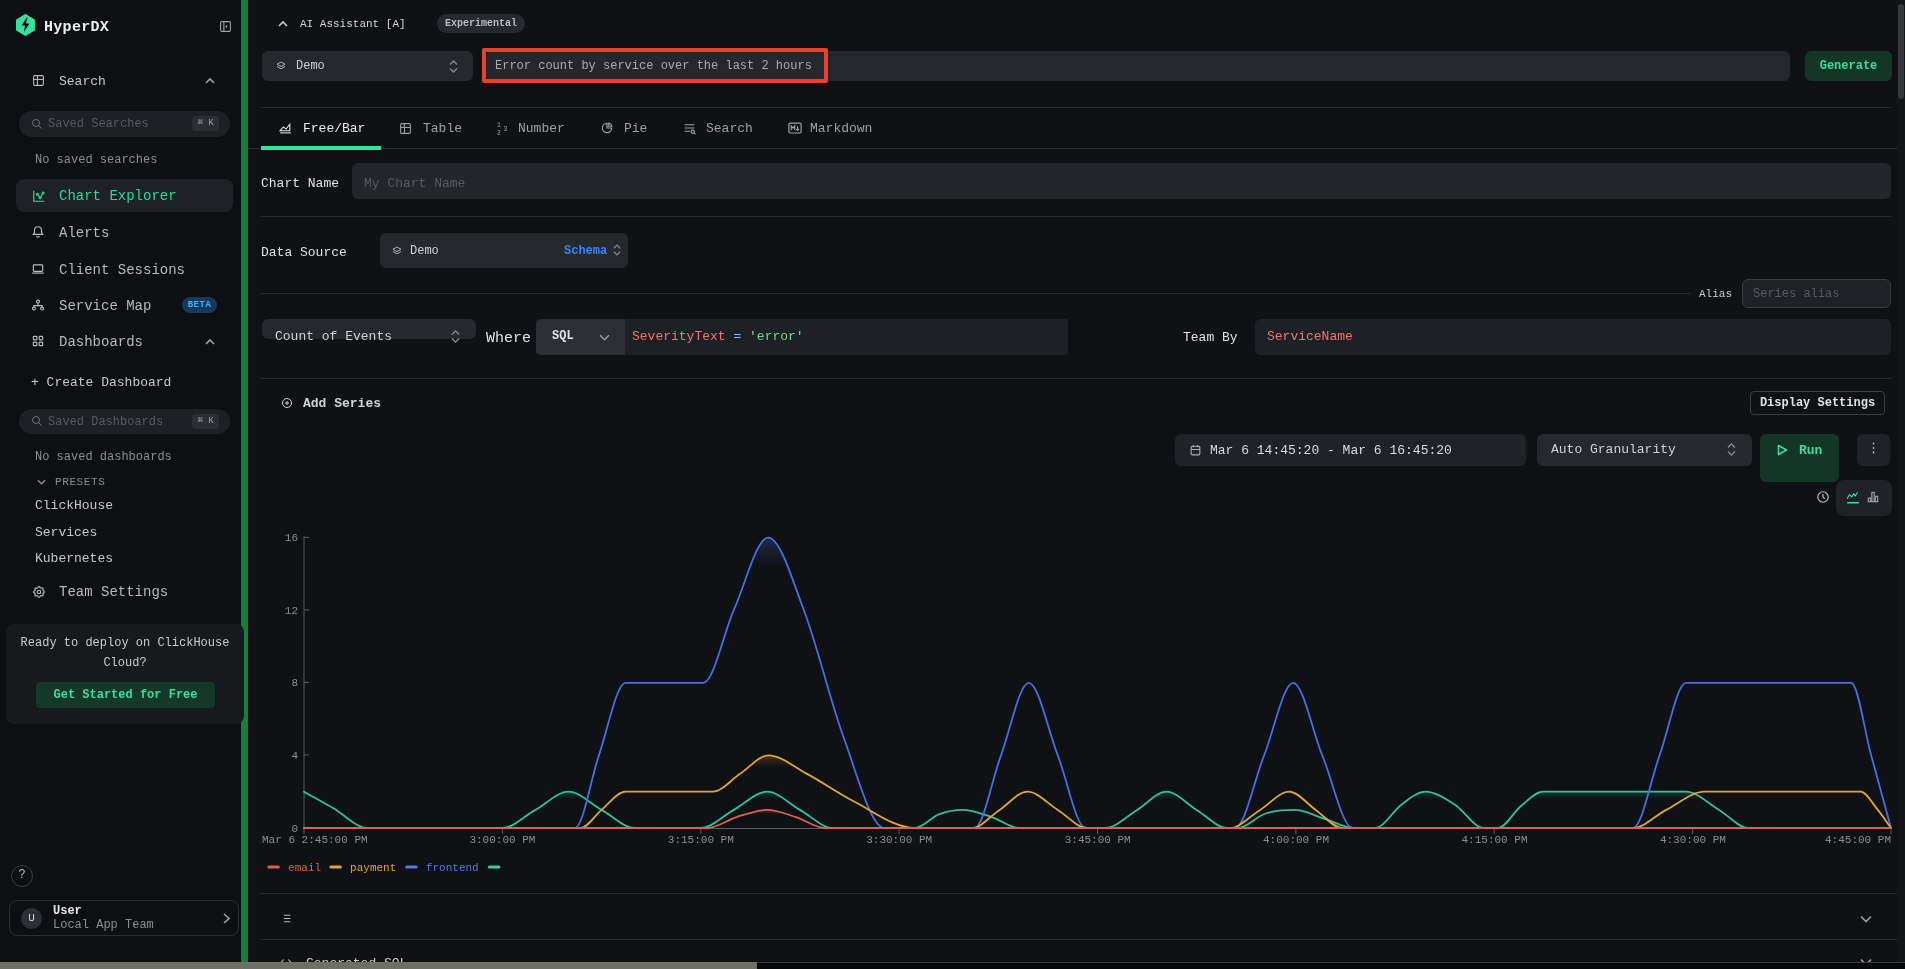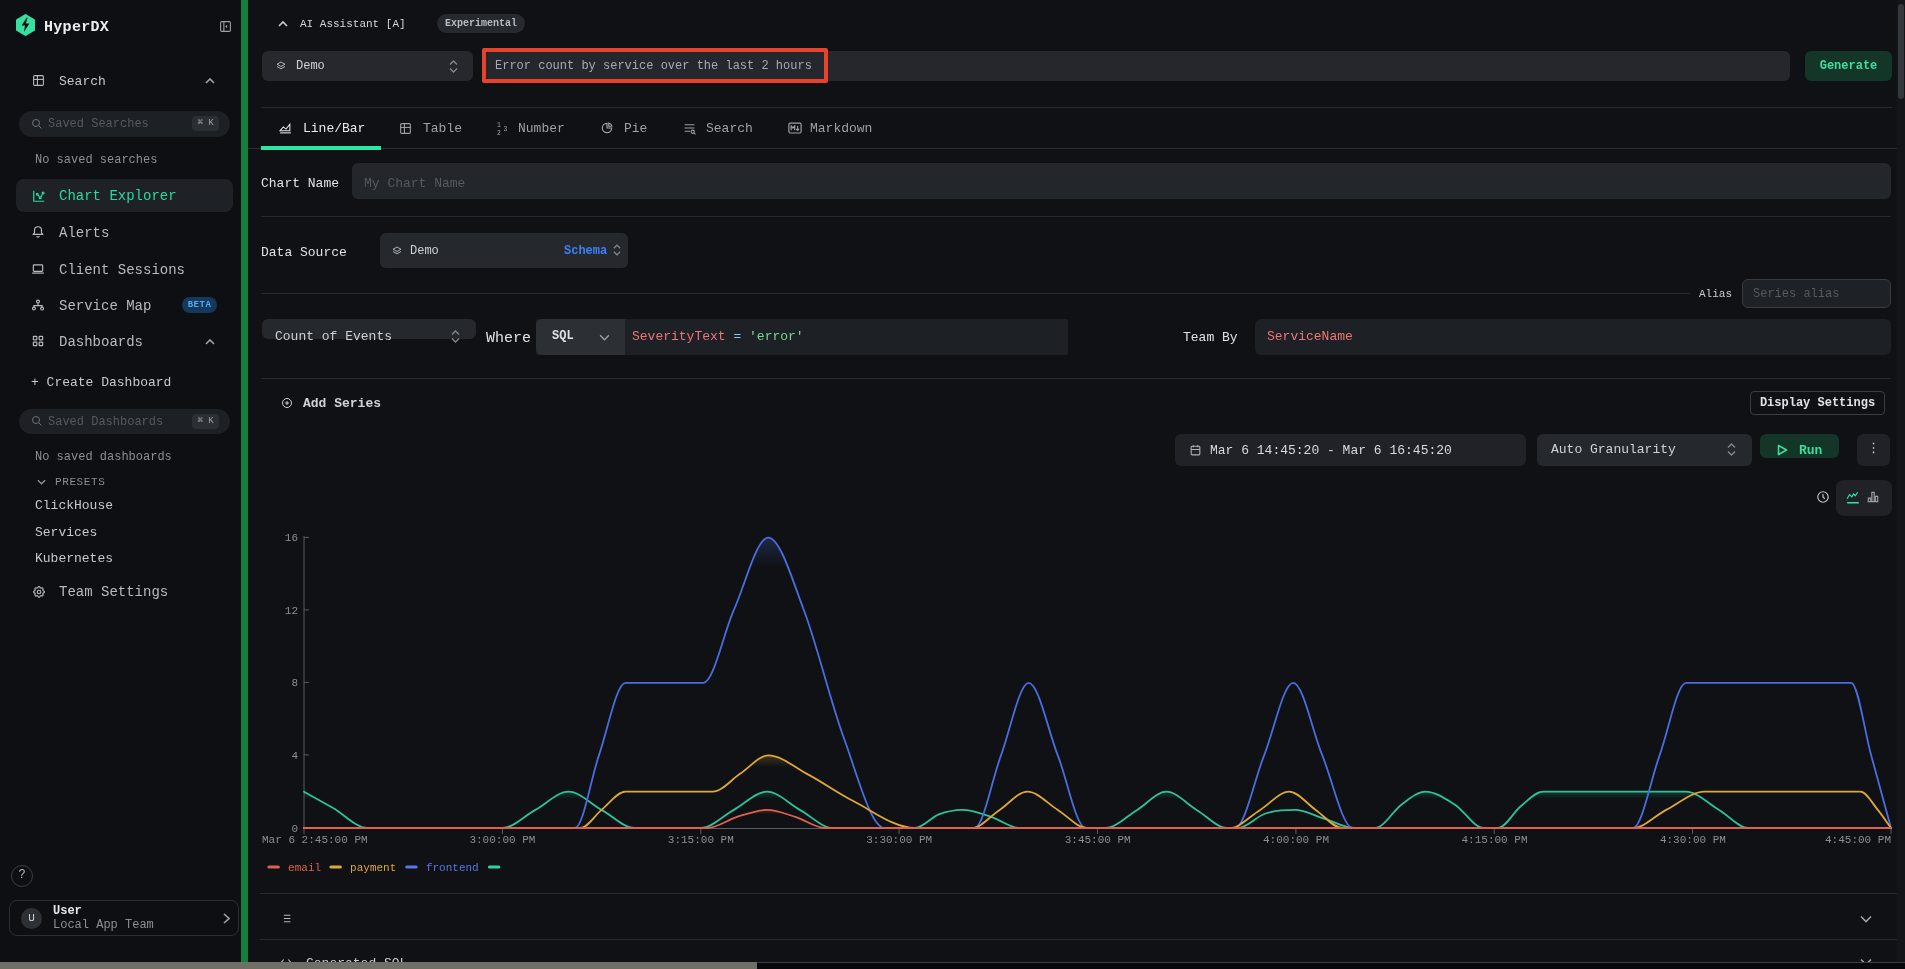--- a/index.html
+++ b/index.html
@@ -114,20 +114,25 @@
   <div class="abs" style="left:35px;top:498px;font-size:13px;color:#c6cacf">ClickHouse</div>
   <div class="abs" style="left:35px;top:525px;font-size:13px;color:#c6cacf">Services</div>
   <div class="abs" style="left:35px;top:551px;font-size:13px;color:#c6cacf">Kubernetes</div>
 
   <svg class="abs ic" style="left:32px;top:585px" width="14" height="14" viewBox="0 0 24 24" fill="none" stroke="#b7bbc1" stroke-width="2">
         <circle cx="12" cy="12" r="3"></circle>
         <path d="M10.3 3.9c.4-1.8 3-1.8 3.4 0a1.7 1.7 0 0 0 2.6 1.1c1.6-1 3.4.9 2.5 2.5a1.7 1.7 0 0 0 1 2.6c1.8.4 1.8 3 0 3.4a1.7 1.7 0 0 0-1 2.6c1 1.6-.9 3.4-2.5 2.5a1.7 1.7 0 0 0-2.6 1c-.4 1.8-3 1.8-3.4 0a1.7 1.7 0 0 0-2.6-1c-1.6 1-3.4-.9-2.5-2.5a1.7 1.7 0 0 0-1-2.6c-1.8-.4-1.8-3 0-3.4a1.7 1.7 0 0 0 1-2.6c-1-1.6.9-3.4 2.5-2.5.96.6 2.3.06 2.6-1.1z"></path>
       </svg>
   <div class="abs" style="left:59px;top:584px;font-size:14px;color:#b7bbc1">Team Settings</div>
 
+  <div class="abs" style="left:6px;top:624px;width:238px;height:100px;border-radius:8px;background:#17191d">
+    <div class="abs" style="left:0;top:12px;width:238px;text-align:center;font-size:12px;color:#c9ccd1">Ready to deploy on ClickHouse</div>
+    <div class="abs" style="left:0;top:32px;width:238px;text-align:center;font-size:12px;color:#c9ccd1">Cloud?</div>
+    <div class="abs" style="left:30px;top:58px;width:179px;height:26px;border-radius:4px;background:#16382b;color:#3edd9b;font-size:12px;font-weight:bold;text-align:center;line-height:26px">Get Started for Free</div>
+  </div>
 
   <div class="abs" style="left:11px;top:865px;width:22px;height:22px;border-radius:50%;border:1.5px solid #3a3d43;color:#b7bbc1;font-size:12px;text-align:center;line-height:19px">?</div>
   <div class="abs" style="left:9px;top:900px;width:230px;height:36px;border-radius:8px;border:1px solid #2b2e33">
     <div class="abs" style="left:11px;top:7px;width:21px;height:21px;border-radius:50%;background:#2d3035;color:#cfd3d8;font-size:11px;text-align:center;line-height:21px">U</div>
     <div class="abs" style="left:43px;top:3px;font-size:12px;font-weight:bold;color:#e3e5e8">User</div>
     <div class="abs" style="left:43px;top:17px;font-size:12px;color:#8b8f96">Local App Team</div>
     <svg class="abs ic" style="left:213px;top:12px" width="7" height="11" viewBox="0 0 7 11" fill="none" stroke="#9da1a8" stroke-width="1.6">
           <path d="M1 1l5 4.5L1 10"></path>
         </svg>
   </div>
@@ -157,21 +162,21 @@
   <div class="abs" style="left:234px;top:48px;width:346px;height:35px;border:4px solid #e8432a;border-radius:2px"></div>
   <div class="abs" style="left:1557px;top:51px;width:87px;height:30px;border-radius:6px;background:#143628;color:#3edd9b;font-size:12px;font-weight:bold;text-align:center;line-height:30px">Generate</div>
 
   <div class="divider" style="left:13px;top:107px;width:1631px"></div>
 
   <div id="tabs">
   <svg class="abs ic" style="left:31px;top:122px" width="13" height="12" viewBox="0 0 24 22" fill="none" stroke="#e3e5e8" stroke-width="2">
           <path d="M2 20h20"></path>
           <path d="M2 16l6-7 5 4 7-9v12z" fill="none"></path>
         </svg>
-  <div class="abs" style="left:55px;top:121px;font-size:13px;color:#e8eaed">Line/Bar</div>
+  <div class="abs" style="left:55px;top:121px;font-size:13px;color:#e8eaed">Free/Bar</div>
   <svg class="abs ic" style="left:151px;top:122px" width="13" height="13" viewBox="0 0 24 24" fill="none" stroke="#9da1a8" stroke-width="2">
           <rect x="3" y="3" width="18" height="18" rx="2"></rect>
           <path d="M3 10h18"></path>
           <path d="M10 3v18"></path>
         </svg>
   <div class="abs" style="left:175px;top:121px;font-size:13px;color:#9da1a8">Table</div>
   <svg class="abs ic" style="left:249px;top:121px" width="14" height="15" viewBox="0 0 24 26" fill="none">
           <text x="0" y="10" font-size="11" fill="#9da1a8" font-family="Liberation Mono">1</text>
           <text x="0" y="24" font-size="11" fill="#9da1a8" font-family="Liberation Mono">2</text>
           <text x="11" y="17" font-size="11" fill="#9da1a8" font-family="Liberation Mono">3</text>
@@ -263,21 +268,21 @@
           </svg>
     <div class="abs" style="left:35px;top:9px;font-size:13px;color:#d7dade">Mar 6 14:45:20 - Mar 6 16:45:20</div>
   </div>
   <div class="abs" style="left:1289px;top:434px;width:215px;height:32px;border-radius:6px;background:#25282d">
     <div class="abs" style="left:14px;top:8px;font-size:13px;color:#ced1d6">Auto Granularity</div>
     <svg class="abs ic" style="left:190px;top:9px" width="9" height="13" viewBox="0 0 9 13" fill="none" stroke="#85898f" stroke-width="1.4">
             <path d="M1 4.5L4.5 1 8 4.5"></path>
             <path d="M1 8.5L4.5 12 8 8.5"></path>
           </svg>
   </div>
-  <div class="abs" style="left:1512px;top:434px;width:79px;height:24px;border-radius:6px;background:#143628">
+  <div class="abs" style="left:1512px;top:434px;width:79px;height:48px;border-radius:6px;background:#143628">
     <svg class="abs ic" style="left:17px;top:10px" width="11" height="12" viewBox="0 0 11 12" fill="none" stroke="#3edd9b" stroke-width="1.6">
             <path d="M1.5 1.5L9.5 6l-8 4.5z" stroke-linejoin="round"></path>
           </svg>
     <div class="abs" style="left:39px;top:9px;font-size:13px;font-weight:bold;color:#3edd9b">Run</div>
   </div>
   <div class="abs" style="left:1609px;top:434px;width:33px;height:32px;border-radius:6px;background:#202227;color:#cfd3d8;font-size:13px;text-align:center;line-height:30px;letter-spacing:0">⋮</div>
 </div>
 
   <div id="chart">
         <svg class="abs" style="left:0;top:470px" width="1657" height="410" viewBox="0 0 1657 410" font-family="Liberation Mono">

